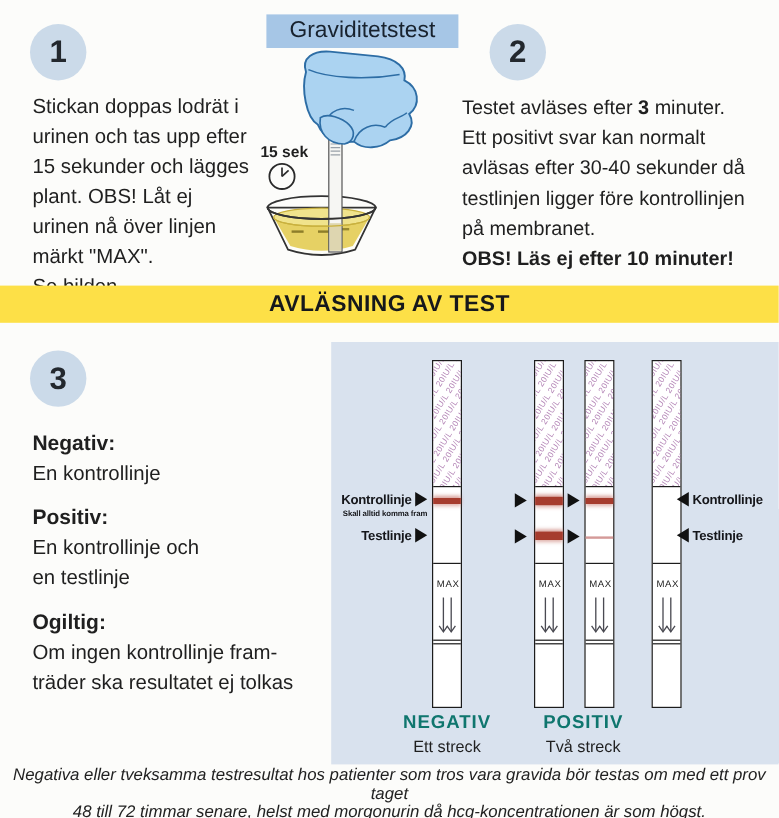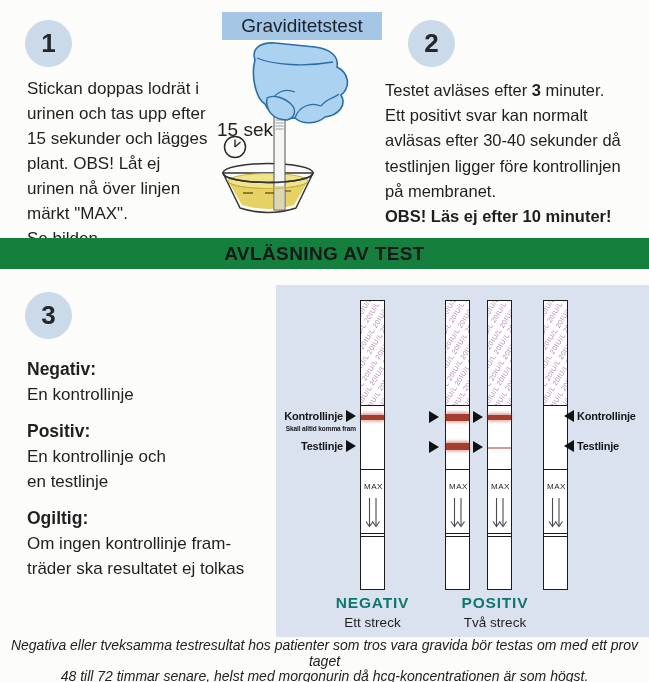--- a/index.html
+++ b/index.html
@@ -15,24 +15,24 @@
   .pre{white-space:pre-line;}
   .step-text{position:absolute;font-size:17px;line-height:25px;}
   .step2-text{position:absolute;left:385px;top:78px;width:270px;font-size:16.5px;line-height:25.2px;}
   .step2-text p{margin:0;}
   .bold{font-weight:700;}
 
   
   .title-box{position:absolute;left:222px;top:12px;width:160px;height:28px;background:#a6c6e6;
              text-align:center;line-height:28px;font-size:19px;color:#18222e;}
   .illu{position:absolute;left:215px;top:40px;width:160px;height:196px;}
-  .timer-label{position:absolute;left:217px;top:119px;font-size:19px;font-weight:400;}
-
-  
-  .banner{position:absolute;left:0;top:238px;width:649px;height:31px;background:#15803d;text-align:center;}
+  .timer-label{position:absolute;left:217px;top:119px;font-size:13px;font-weight:700;}
+
+  
+  .banner{position:absolute;left:0;top:238px;width:649px;height:31px;background:#fde047;text-align:center;}
   .banner span{line-height:31px;font-size:19px;font-weight:700;letter-spacing:.4px;color:#16181c;}
 
   
   .step3{position:absolute;left:27px;top:356px;width:240px;}
   .res-block{margin-bottom:10px;}
   .res-title{font-size:17.5px;font-weight:700;line-height:26px;margin:0;}
   .res-body{font-size:17px;line-height:25.5px;margin:0;}
 
   
   .panel{position:absolute;left:276px;top:285px;width:373px;height:352px;background:#d9e2ee;}
@@ -275,21 +275,21 @@
       <span class="tri-l"></span><span>Kontrollinje</span>
     </div>
     <div class="side-label right" style="top:155px">
       <span class="tri-l"></span><span>Testlinje</span>
     </div>
 
     <div class="caption" style="left:96.5px">
       <div class="cap-title">NEGATIV</div>
       <div class="cap-sub">Ett streck</div>
     </div>
-    <div class="caption" style="left:219px">
+    <div class="caption" style="left:210px">
       <div class="cap-title">POSITIV</div>
       <div class="cap-sub">Två streck</div>
     </div>
   </div>
 
   <div class="footnote pre">Negativa eller tveksamma testresultat hos patienter som tros vara gravida bör testas om med ett prov taget
 48 till 72 timmar senare, helst med morgonurin då hcg-koncentrationen är som högst.</div>
 
 </div>
 

